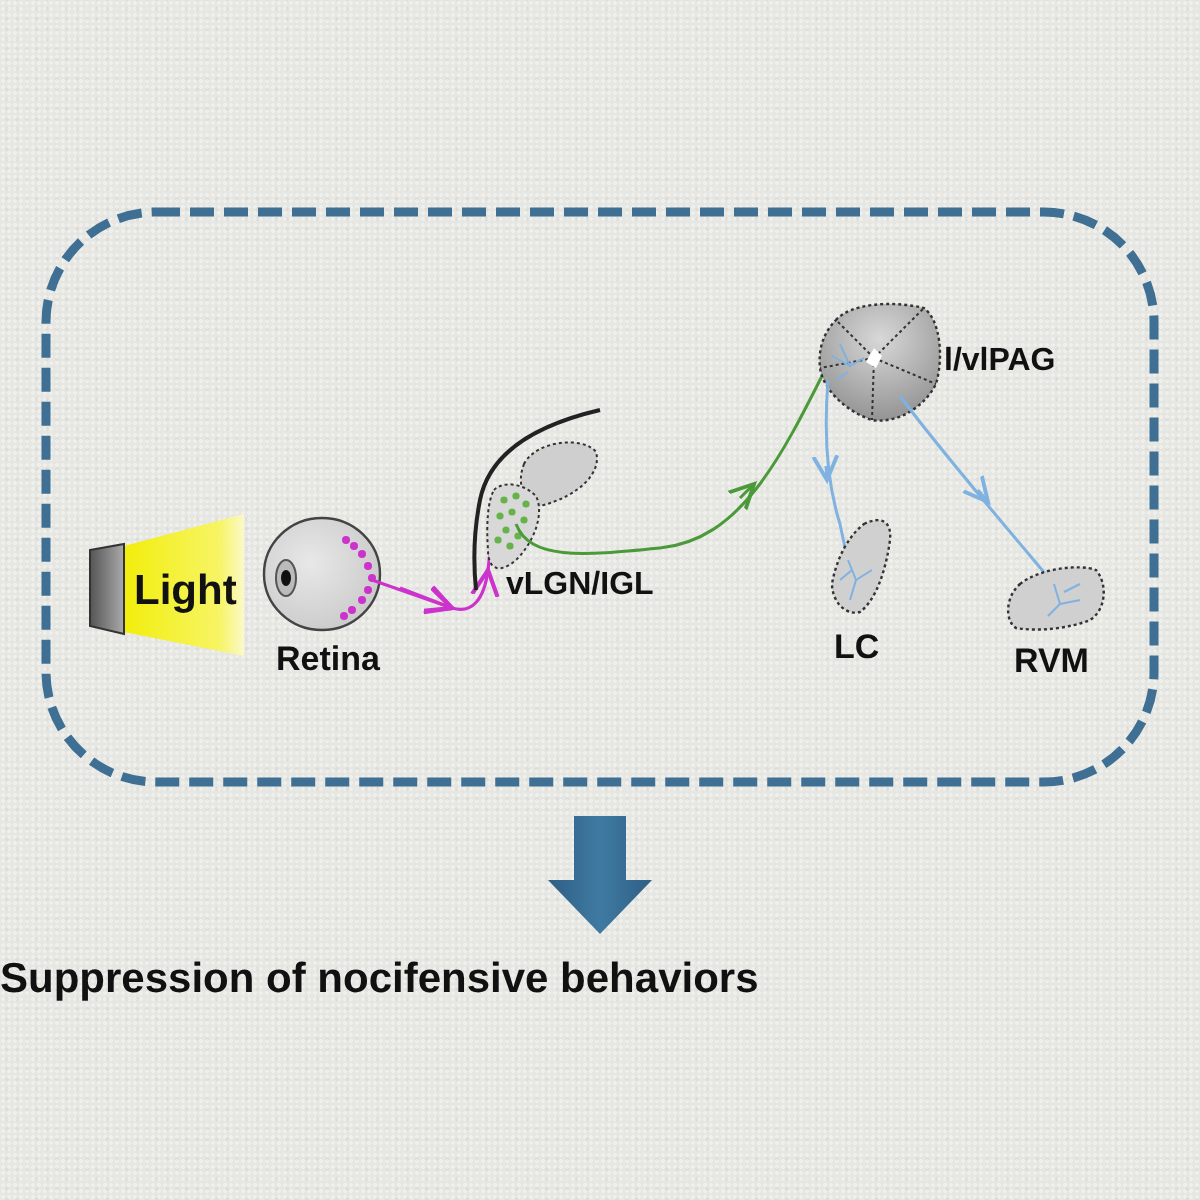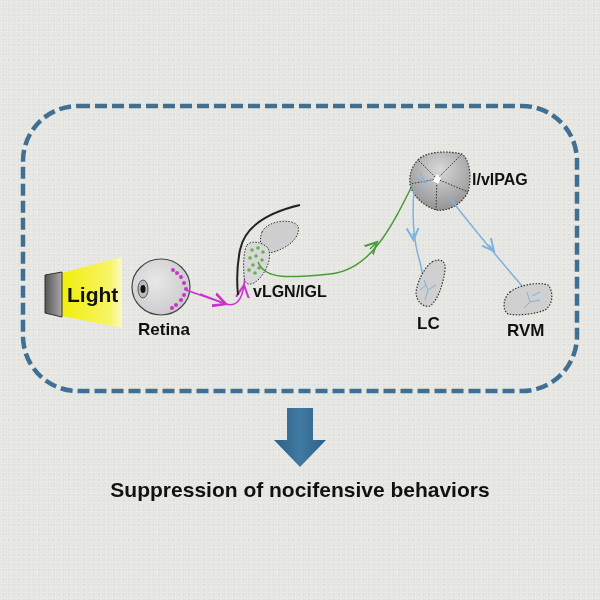--- a/index.html
+++ b/index.html
@@ -11,21 +11,21 @@
       radial-gradient(rgba(0,0,0,0.04) 1px, transparent 1px);
     background-size: 3px 3px, 5px 5px;
     background-position: 0 0, 1px 2px;
     font-family: "Liberation Sans", sans-serif;
     position: relative;
   }
   #stage { position: absolute; left: 0; top: 0; width: 600px; height: 600px; }
   .lbl { font-family: "Liberation Sans", sans-serif; font-weight: bold; fill: #111; }
   .conclusion {
     position: absolute; left: 0; width: 600px; top: 478px;
-    text-align: center; font-weight: bold; font-size: 21px; color: #111;
+    font-weight: bold; font-size: 21px; color: #111;
     font-family: "Liberation Sans", sans-serif;
   }
 </style>
 </head>
 <body>
 
 <svg id="stage" viewBox="0 0 600 600">
   <defs>
     <linearGradient id="lightGrad" x1="0" y1="0" x2="1" y2="0">
       <stop offset="0" stop-color="#f2ee00"></stop>

